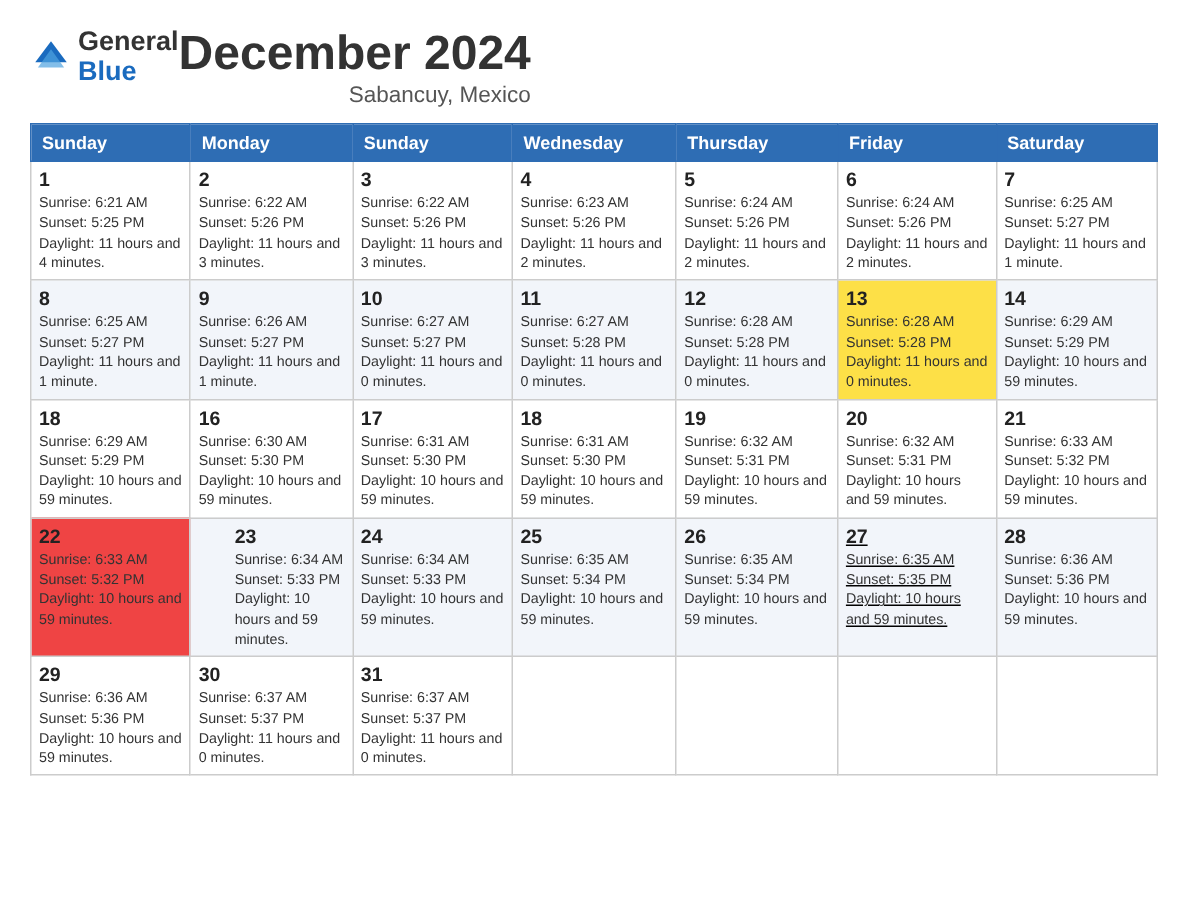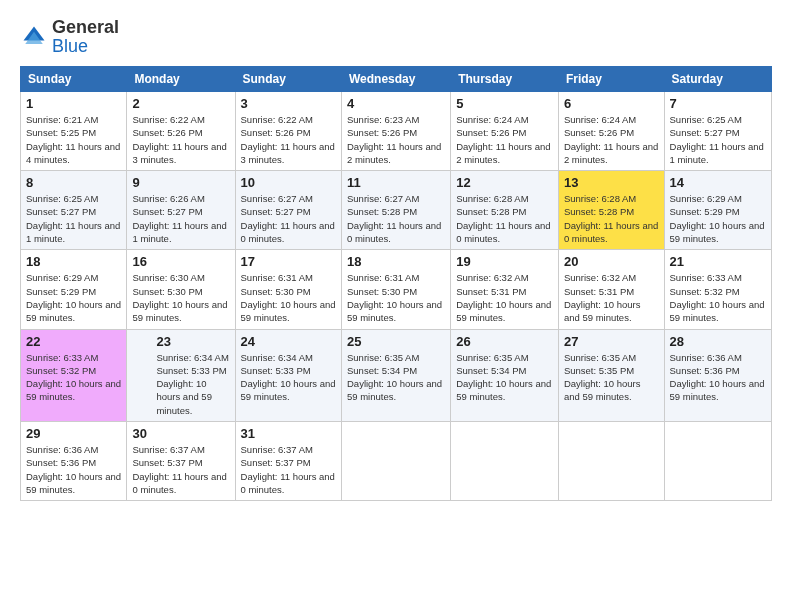--- a/index.html
+++ b/index.html
@@ -25,21 +25,21 @@
       gap: 4px;
     }
     .logo-text-general {
       font-size: 18px;
       font-weight: bold;
       color: #333;
       line-height: 1;
     }
     .logo-text-blue {
       font-size: 18px;
-      font-weight: normal;
+      font-weight: bold;
       color: #1a6bbf;
       line-height: 1;
     }
     .logo-icon {
       width: 28px;
       height: 28px;
     }
     .title-area {
       text-align: right;
     }
@@ -101,20 +101,24 @@
   <div class="header-area">
     <div class="logo">
       <svg class="logo-icon" viewBox="0 0 32 32">
         <polygon points="16,4 28,20 4,20" fill="#1a6bbf"></polygon>
         <polygon points="16,10 26,24 6,24" fill="#4fa3e0" opacity="0.7"></polygon>
       </svg>
       <div>
         <span class="logo-text-general">General</span><br>
         <span class="logo-text-blue">Blue</span>
       </div>
+    </div>
+    <div class="title-area">
+      <div class="month-title">December 2024</div>
+      <div class="location-title">Sabancuy, Mexico</div>
     </div>
   </div>
 
   <table class="calendar-table">
     <thead>
       <tr>
         <th>Sunday</th>
         <th>Monday</th>
         <th>Sunday</th>
         <th>Wednesday</th>
@@ -292,21 +296,21 @@
           <td>
         <div class="day-number">21</div>
         <div class="day-info">
           Sunrise: 6:33 AM<br>
           Sunset: 5:32 PM<br>
           Daylight: 10 hours and 59 minutes.
         </div>
       </td>
         </tr>
         <tr>
-          <td style="background: #f0abfc;">
+          <td style="background: #ef4444;">
         <div class="day-number">22</div>
         <div class="day-info">
           Sunrise: 6:33 AM<br>
           Sunset: 5:32 PM<br>
           Daylight: 10 hours and 59 minutes.
         </div>
       </td>
           <td style="background: rgb(242, 245, 250); padding-left: 29px;">
         <div class="day-number">23</div>
         <div class="day-info">
@@ -332,21 +336,21 @@
         </div>
       </td>
           <td style="background: rgb(242, 245, 250);">
         <div class="day-number">26</div>
         <div class="day-info">
           Sunrise: 6:35 AM<br>
           Sunset: 5:34 PM<br>
           Daylight: 10 hours and 59 minutes.
         </div>
       </td>
-          <td style="background: rgb(242, 245, 250);">
+          <td style="background: rgb(242, 245, 250); text-decoration: underline;">
         <div class="day-number">27</div>
         <div class="day-info">
           Sunrise: 6:35 AM<br>
           Sunset: 5:35 PM<br>
           Daylight: 10 hours and 59 minutes.
         </div>
       </td>
           <td style="background: rgb(242, 245, 250);">
         <div class="day-number">28</div>
         <div class="day-info">

